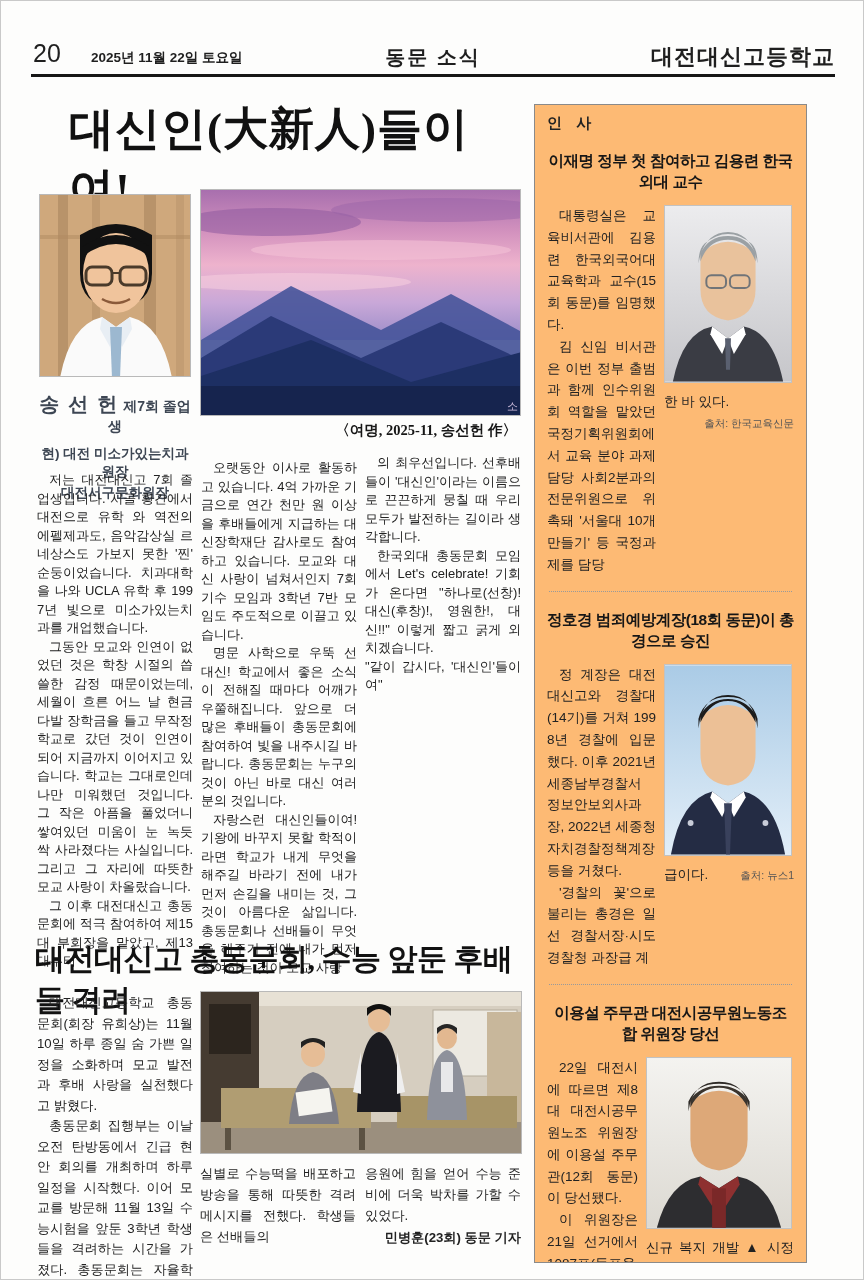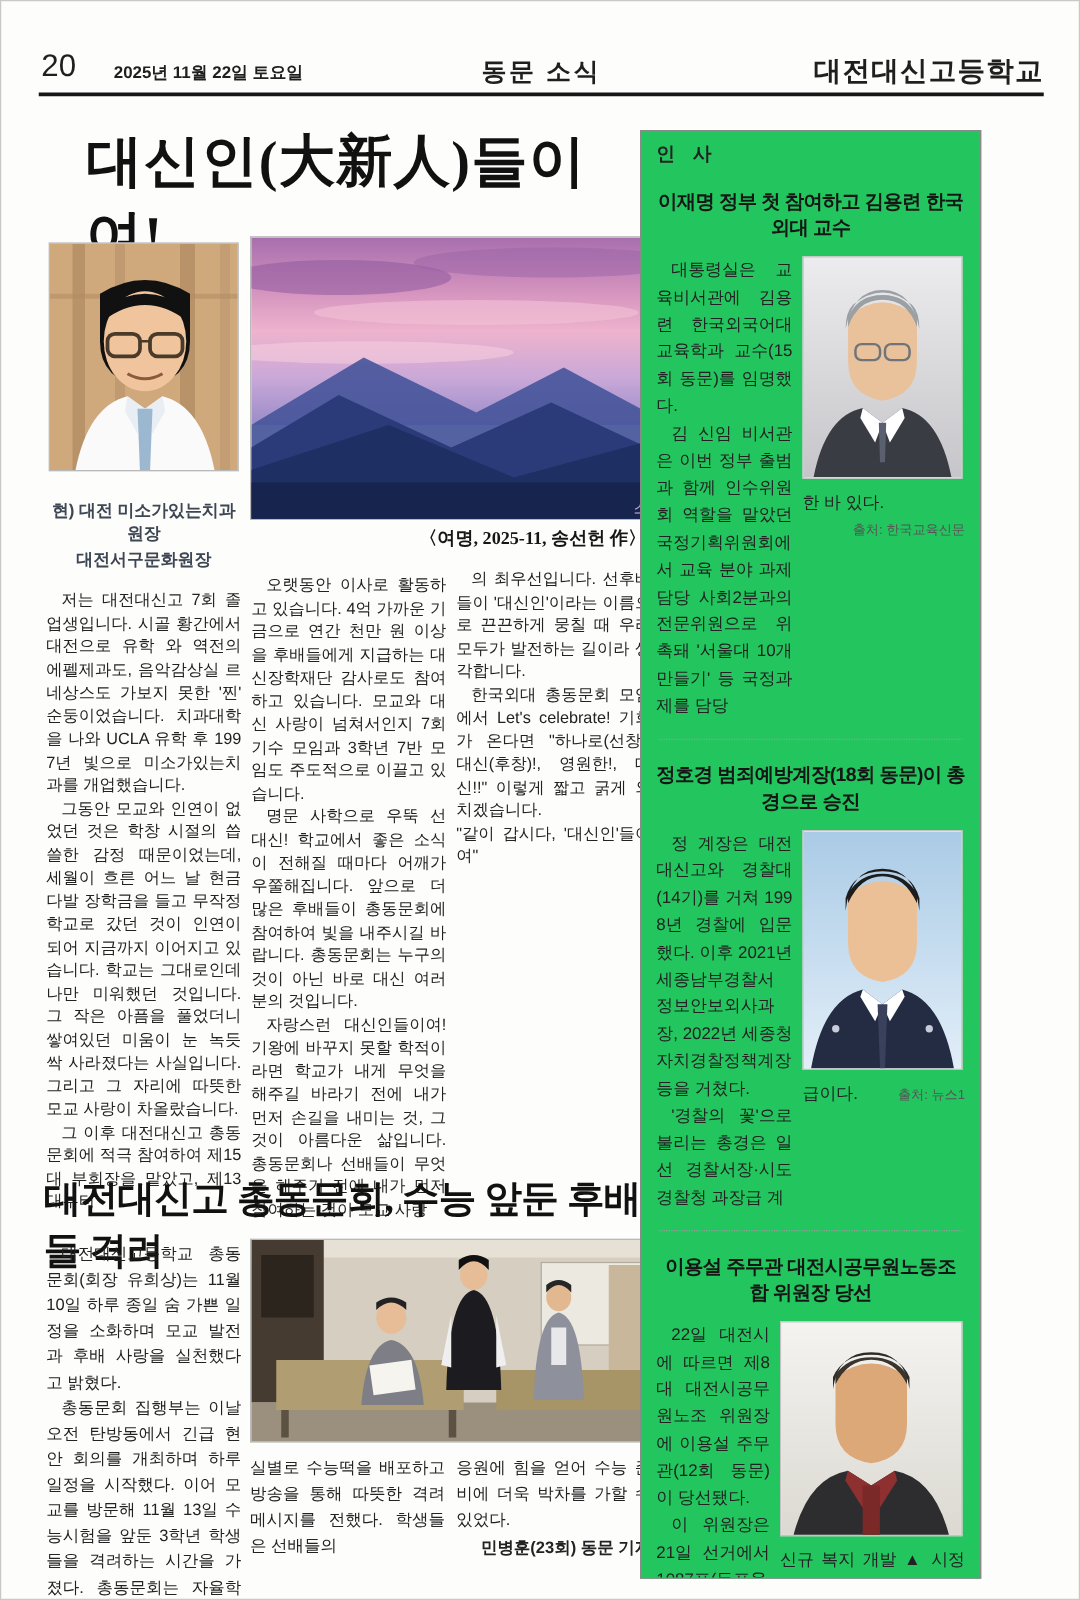--- a/index.html
+++ b/index.html
@@ -42,22 +42,22 @@
   
   .bot-hl { position:absolute; left:34px; top:938px; width:490px;
             font-family:"Liberation Serif","DejaVu Serif",serif;
             font-size:30px; font-weight:800; letter-spacing:-0.5px; color:#111; }
   #bcol1 { left:36px;  top:992px;  height:268px; font-size:13.2px; line-height:20.5px;}
   #bcol2 { left:199px; top:1162px; height:70px;  font-size:13.2px; line-height:21px;}
   #bcol3 { left:364px; top:1162px; height:90px;  font-size:13.2px; line-height:21px;}
   #bcol2 p, #bcol3 p { text-indent:0; }
   .byline { display:block; text-align:right; font-weight:800; margin-top:1px; }
   
-  .sidebar { position:absolute; left:511px; top:103px; width:273px; height:1159px;
-             border:1.5px solid #8a8a8a; background:#22c55e; padding:9px 12px 10px 12px;
+  .sidebar { position:absolute; left:533px; top:103px; width:273px; height:1159px;
+             border:1.5px solid #8a8a8a; background:#fdba74; padding:9px 12px 10px 12px;
              overflow:hidden; }
   .sb-label { font-size:15px; font-weight:800; letter-spacing:5px; color:#222; }
   .sb-title { text-align:center; margin-top:2px; font-family:"Liberation Serif","DejaVu Serif",serif;
               font-size:27px; font-weight:700; letter-spacing:5px; color:#111; }
   .sb-art { margin-top:18px; }
   .sb-hl { text-align:center; font-size:15.5px; font-weight:800; letter-spacing:-0.5px;
            color:#161616; margin-bottom:12px; }
   .sb-body { display:flex; gap:8px; }
   .sb-text { flex:1; font-size:13.5px; line-height:21.8px; text-align:justify;
              word-break:break-all; color:#222; }
@@ -128,20 +128,23 @@
       <polygon points="0,168 70,126 160,168 240,132 321,170 321,227 0,227" fill="#2b3a78"></polygon>
       <polygon points="0,227 0,186 110,150 210,192 321,162 321,227" fill="#1d2f63"></polygon>
       <rect y="196" width="321" height="31" fill="#16244e"></rect>
       <text x="306" y="220" font-size="11" fill="#c8b8d8" font-family="serif">소</text>
     </svg>
   </div>
 
   <div class="caption">〈여명, 2025-11, 송선헌 作〉</div>
 
   <div class="author-box">
+    <div class="author-line1">
+      <span class="author-name">송 선 헌</span><span>제7회 졸업생</span>
+    </div>
     <div class="author-line2">현) 대전 미소가있는치과 원장</div>
     <div class="author-line3">대전서구문화원장</div>
   </div>
 
   <div id="col1" class="bodycol">
     <p>저는 대전대신고 7회 졸업생입니다. 시골 황간에서 대전으로 유학 와 역전의 에펠제과도, 음악감상실 르네상스도 가보지 못한 '찐' 순둥이었습니다. 치과대학을 나와 UCLA 유학 후 1997년 빛으로 미소가있는치과를 개업했습니다.</p>
     <p>그동안 모교와 인연이 없었던 것은 학창 시절의 씁쓸한 감정 때문이었는데, 세월이 흐른 어느 날 현금 다발 장학금을 들고 무작정 학교로 갔던 것이 인연이 되어 지금까지 이어지고 있습니다. 학교는 그대로인데 나만 미워했던 것입니다. 그 작은 아픔을 풀었더니 쌓여있던 미움이 눈 녹듯 싹 사라졌다는 사실입니다. 그리고 그 자리에 따뜻한 모교 사랑이 차올랐습니다.</p>
     <p>그 이후 대전대신고 총동문회에 적극 참여하여 제15대 부회장을 맡았고, 제13대부터</p>
   </div>
   <div id="col2" class="bodycol">

